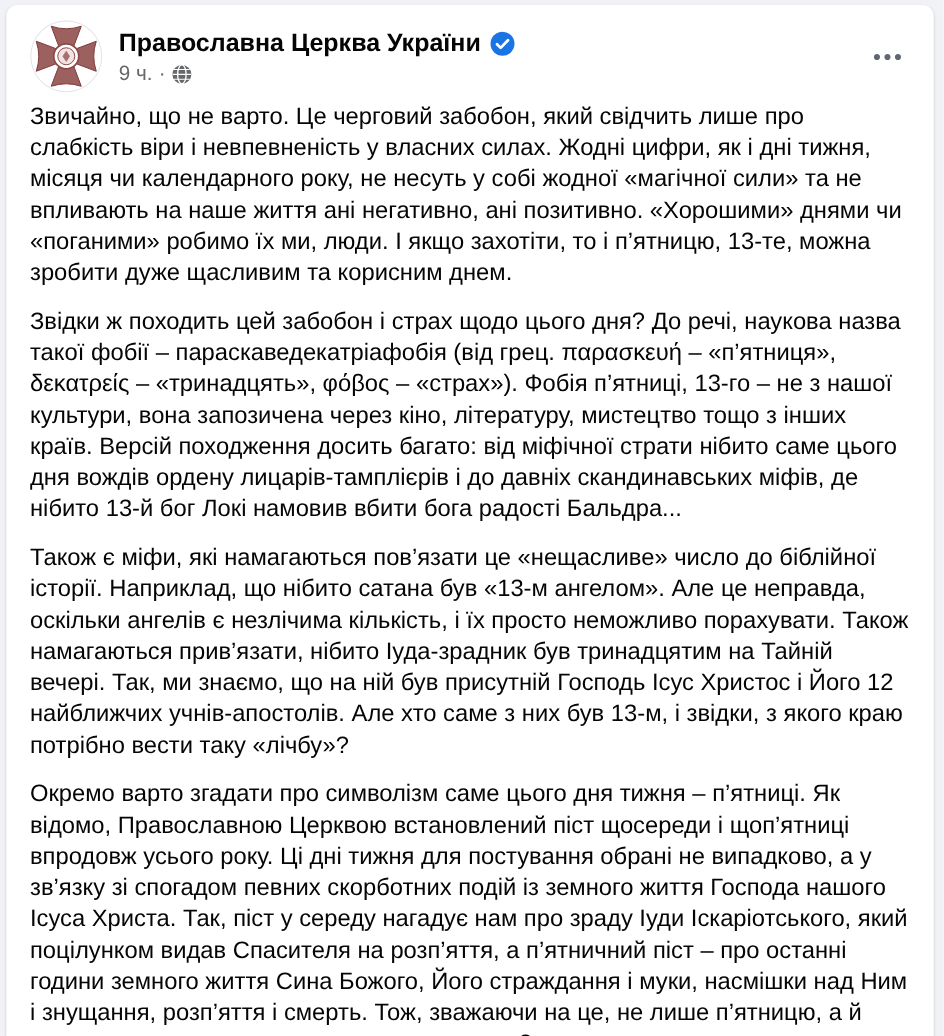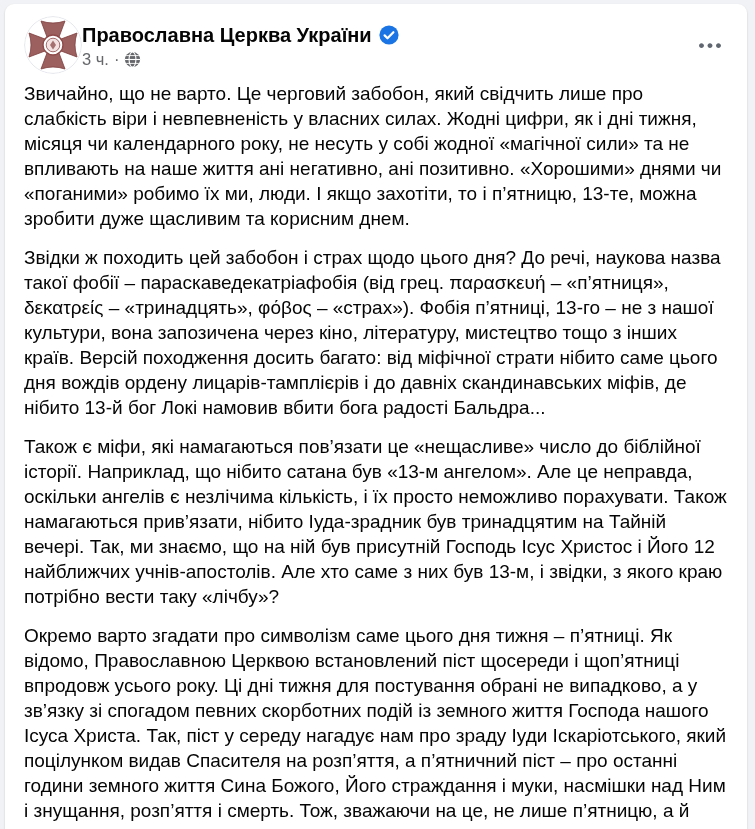--- a/index.html
+++ b/index.html
@@ -27,20 +27,21 @@
     align-items: center;
   }
   .avatar {
     width: 58px;
     height: 58px;
     border-radius: 50%;
     flex: 0 0 auto;
     cursor: pointer;
   }
   .header-info {
+    margin-left: 13px;
     min-width: 0;
     text-align: right;
   }
   .name-row {
     display: flex;
     align-items: center;
     gap: 7px;
   }
   .page-name {
     font-size: 20px;
@@ -121,21 +122,21 @@
 
     <div class="header-info">
       <div class="name-row">
         <span class="page-name">Православна Церква України</span>
         <svg class="verified" viewBox="0 0 20 20" xmlns="http://www.w3.org/2000/svg">
           <circle cx="10" cy="10" r="9.6" fill="#1b74e4"></circle>
           <path d="M5.6 10.4 L8.5 13.3 L14.4 7.2" fill="none" stroke="#ffffff" stroke-width="2.2" stroke-linecap="round" stroke-linejoin="round"></path>
         </svg>
       </div>
       <div class="meta-row">
-        <span class="meta-time">3 ч.</span>
+        <span class="meta-time">9 ч.</span>
         <span>·</span>
         <svg class="globe-icon" viewBox="0 0 17 17" xmlns="http://www.w3.org/2000/svg">
           <circle cx="8.5" cy="8.5" r="7.6" fill="#65676b"></circle>
           <ellipse cx="8.5" cy="8.5" rx="3.4" ry="7.6" fill="none" stroke="#ffffff" stroke-width="1.1"></ellipse>
           <line x1="1" y1="8.5" x2="16" y2="8.5" stroke="#ffffff" stroke-width="1.1"></line>
           <line x1="2.2" y1="4.6" x2="14.8" y2="4.6" stroke="#ffffff" stroke-width="0.9"></line>
           <line x1="2.2" y1="12.4" x2="14.8" y2="12.4" stroke="#ffffff" stroke-width="0.9"></line>
         </svg>
       </div>
     </div>

